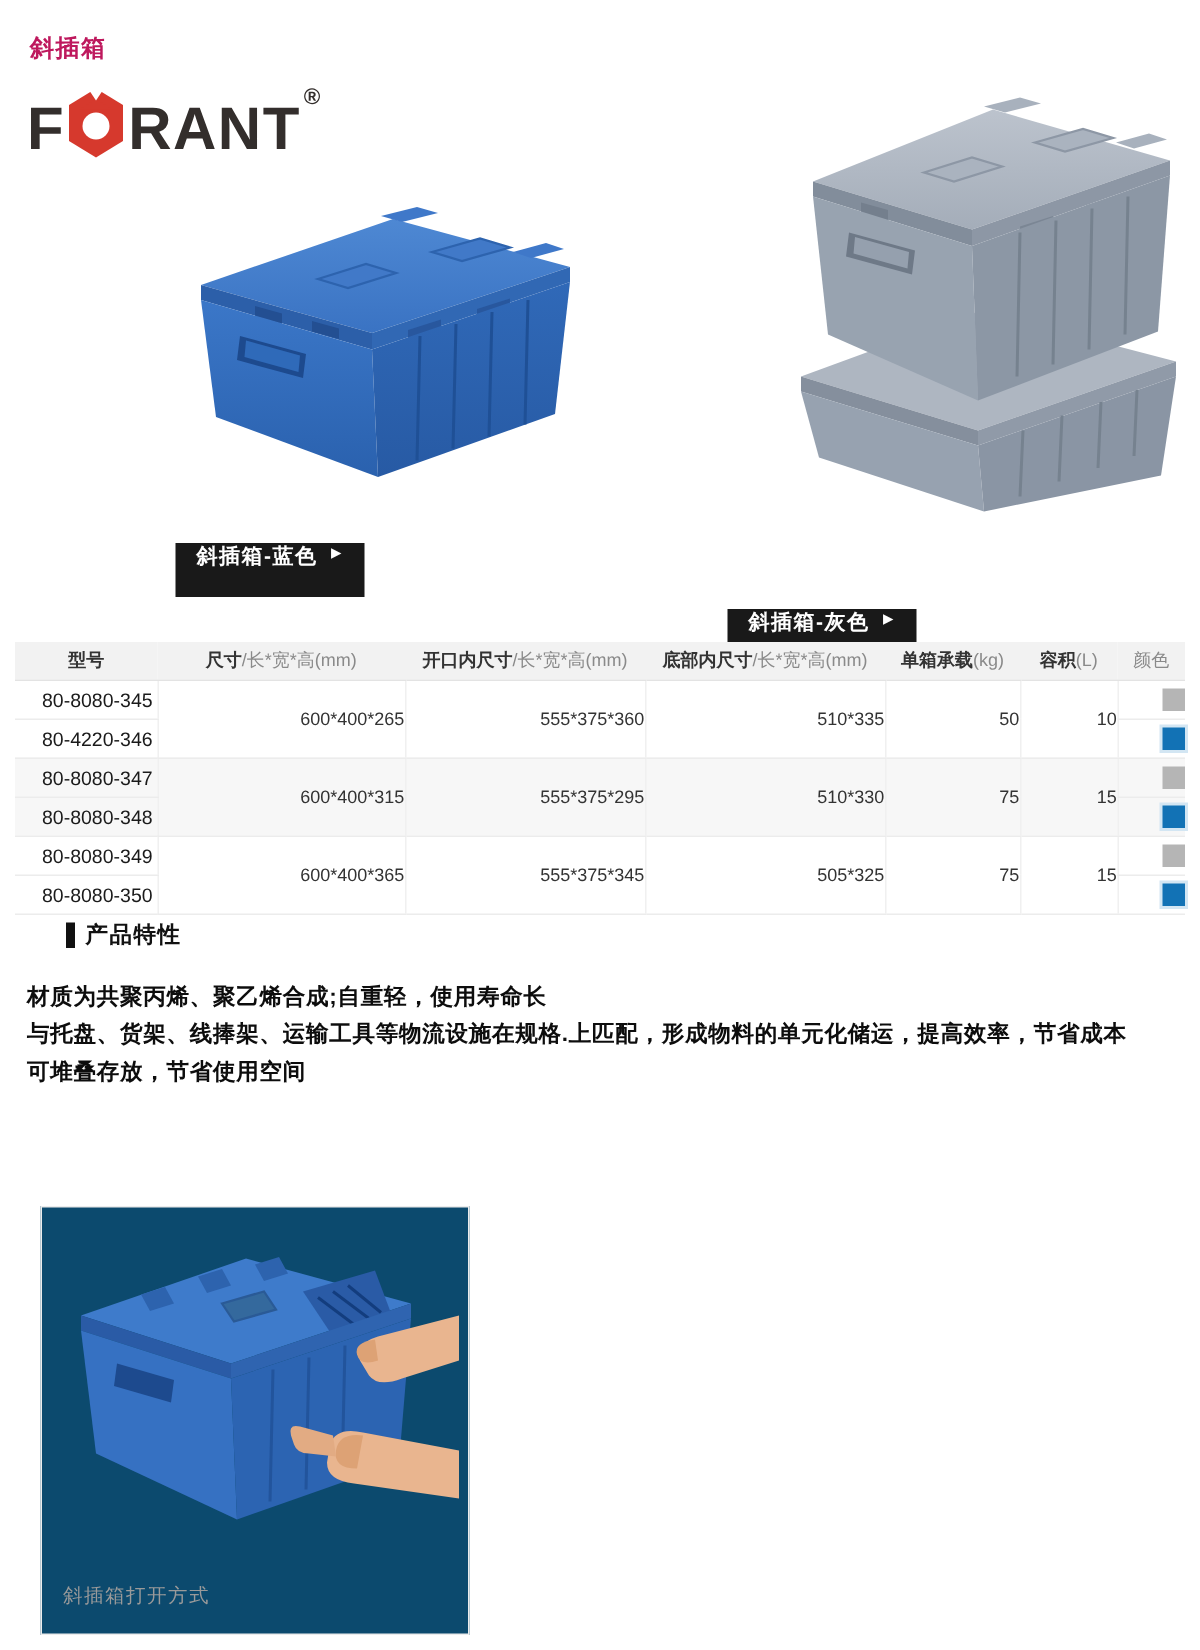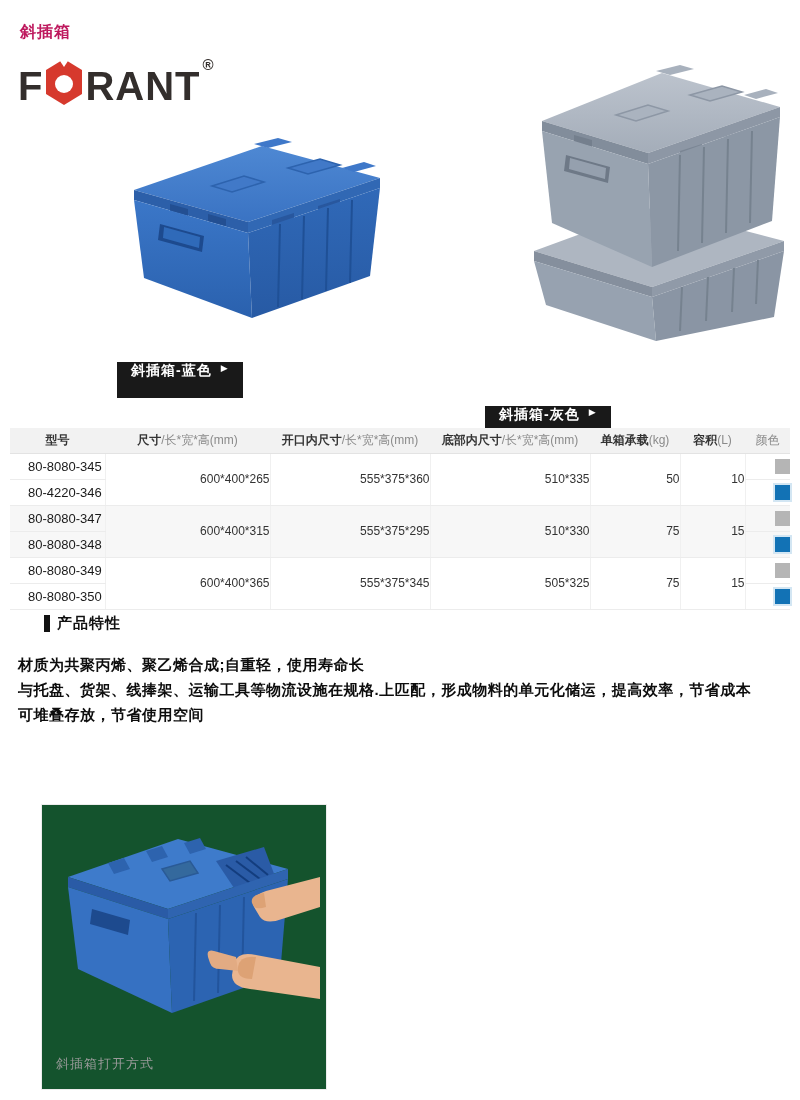--- a/index.html
+++ b/index.html
@@ -39,21 +39,21 @@
   .swatch.g { background:#b5b5b5; }
   .swatch.b { background:#1272b5; box-shadow:0 0 0 2px #d3e6f3; }
 
   
   .feat-head { position:absolute; left:12px; top:614px; display:flex; align-items:center;margin-left:32px; }
   .feat-head .bar { width:6px; height:17px; background:#111; margin-right:7px; }
   .feat-head .txt { font-size:15px; font-weight:bold; color:#111; letter-spacing:1px; }
   .feat-lines { position:absolute; left:18px; top:652px; width:770px; font-size:15px; font-weight:bold; color:#0d0d0d; line-height:25px; letter-spacing:0.5px; }
 
   
-  .demo-card { position:absolute; left:41px; top:804px; width:286px; height:286px; background:#14532d; border:1px solid #ececec; }
+  .demo-card { position:absolute; left:27px; top:804px; width:286px; height:286px; background:#0c4a6e; border:1px solid #ececec; }
   .demo-card svg { position:absolute; left:8px; top:12px; }
   .demo-caption { position:absolute; left:14px; bottom:16px; font-size:13px; color:#9a9a9a; letter-spacing:1px; }
 </style>
 </head>
 <body>
 
 <div class="page">
 
   <div class="page-title">斜插箱</div>
 

